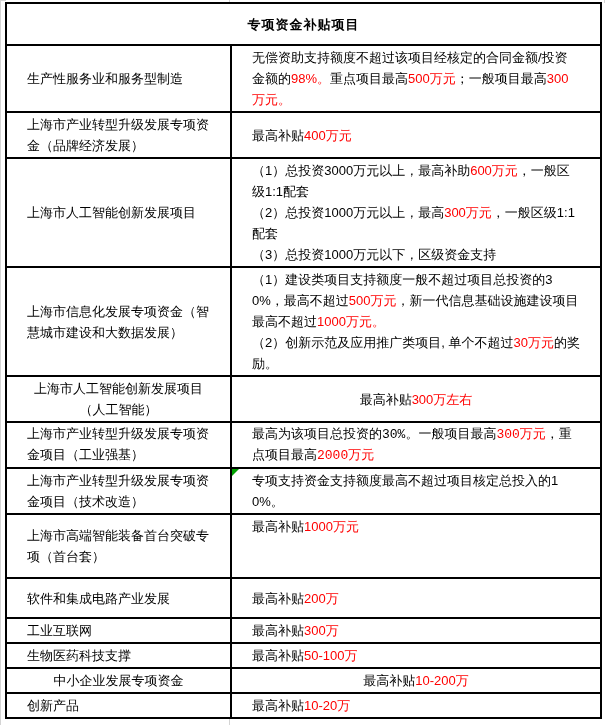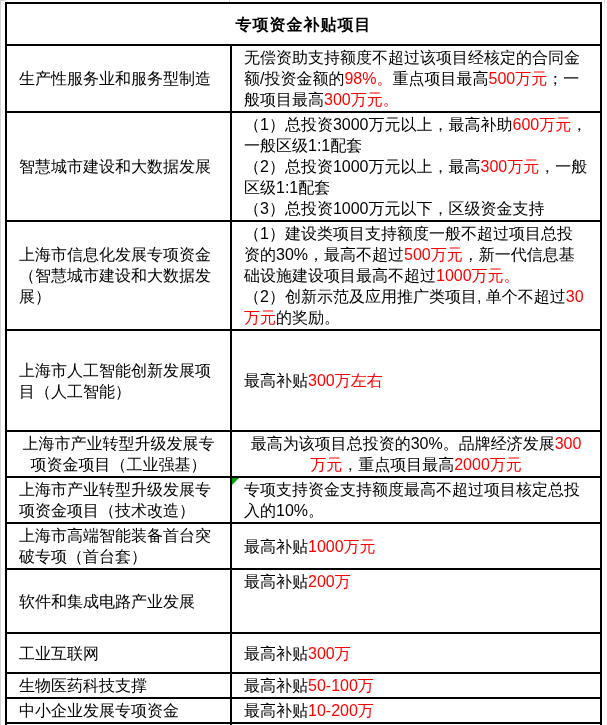--- a/index.html
+++ b/index.html
@@ -22,23 +22,23 @@
     position:absolute;left:5px;top:2px;
     width:595px;
     border-collapse:collapse;
     table-layout:fixed;
     background:#ffffff;
   }
   table.subsidy col.c1{width:225px;}
   table.subsidy col.c2{width:370px;}
   table.subsidy th, table.subsidy td{
     border:2px solid #000000;
-    padding:1px 12px;
+    padding:1px 20px;
     color:#000000;
-    font-size:16px;
+    font-size:13px;
     line-height:21px;
     vertical-align:middle;
     word-break:break-all;
     overflow:hidden;
   }
   th.title-cell{
     height:38px;
     text-align:center;
     font-size:18px;
     font-weight:bold;
@@ -47,21 +47,21 @@
   }
   td.details p{margin:0;padding:0;}
   .red{color:var(--hl,#ff0000);}
 
   
   #rows tr:nth-child(1){height:63px;}
   #rows tr:nth-child(2){height:38px;}
   #rows tr:nth-child(3){height:101px;}
   #rows tr:nth-child(4){height:101px;}
   #rows tr:nth-child(5){height:37px;text-align:center;}
-  #rows tr:nth-child(6){height:38px;}
+  #rows tr:nth-child(6){height:38px;font-family:Liberation Mono, monospace;}
   #rows tr:nth-child(7){height:40px;}
   #rows tr:nth-child(8){height:64px;}
   #rows tr:nth-child(9){height:40px;}
   #rows tr:nth-child(10){height:18px;}
   #rows tr:nth-child(11){height:19px;}
   #rows tr:nth-child(12){height:21px;text-align:center;}
   #rows tr:nth-child(13){height:19px;}
   #rows tr:nth-child(14){height:16px;}
   #rows tr:nth-child(15){height:16px;}
   
@@ -96,21 +96,27 @@
       </tr>
     </thead>
     <tbody id="rows">
         <tr>
           <td class="project">生产性服务业和服务型制造</td>
           <td class="details">
             <p><span>无偿资助支持额度不超过该项目经核定的合同金额/投资金额的</span><span class="red">98%。</span><span>重点项目最高</span><span class="red">500万元</span><span>；一般项目最高</span><span class="red">300万元。</span></p>
           </td>
         </tr>
         <tr>
-          <td class="project">智慧城市建设和大数据发展</td>
+          <td class="project">上海市产业转型升级发展专项资金（品牌经济发展）</td>
+          <td class="details">
+            <p><span>最高补贴</span><span class="red">400万元</span></p>
+          </td>
+        </tr>
+        <tr>
+          <td class="project">上海市人工智能创新发展项目</td>
           <td class="details">
             <p><span>（1）总投资3000万元以上，最高补助</span><span class="red">600万元</span><span>，一般区级1:1配套</span></p>
             <p><span>（2）总投资1000万元以上，最高</span><span class="red">300万元</span><span>，一般区级1:1配套</span></p>
             <p><span>（3）总投资1000万元以下，区级资金支持</span></p>
           </td>
         </tr>
         <tr>
           <td class="project">上海市信息化发展专项资金（智慧城市建设和大数据发展）</td>
           <td class="details">
             <p><span>（1）建设类项目支持额度一般不超过项目总投资的30%，最高不超过</span><span class="red">500万元</span><span>，新一代信息基础设施建设项目最高不超过</span><span class="red">1000万元。</span></p>
@@ -119,21 +125,21 @@
         </tr>
         <tr>
           <td class="project">上海市人工智能创新发展项目（人工智能）</td>
           <td class="details">
             <p><span>最高补贴</span><span class="red">300万左右</span></p>
           </td>
         </tr>
         <tr>
           <td class="project">上海市产业转型升级发展专项资金项目（工业强基）</td>
           <td class="details">
-            <p><span>最高为该项目总投资的30%。品牌经济发展</span><span class="red">300万元</span><span>，重点项目最高</span><span class="red">2000万元</span></p>
+            <p><span>最高为该项目总投资的30%。一般项目最高</span><span class="red">300万元</span><span>，重点项目最高</span><span class="red">2000万元</span></p>
           </td>
         </tr>
         <tr>
           <td class="project">上海市产业转型升级发展专项资金项目（技术改造）</td>
           <td class="details">
             <span class="corner-marker"></span>
             <p><span>专项支持资金支持额度最高不超过项目核定总投入的10%。</span></p>
           </td>
         </tr>
         <tr>

